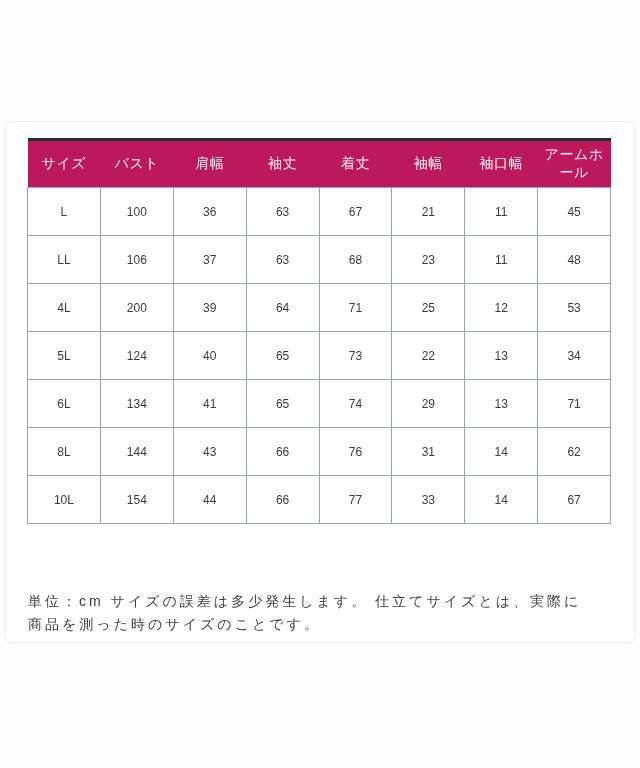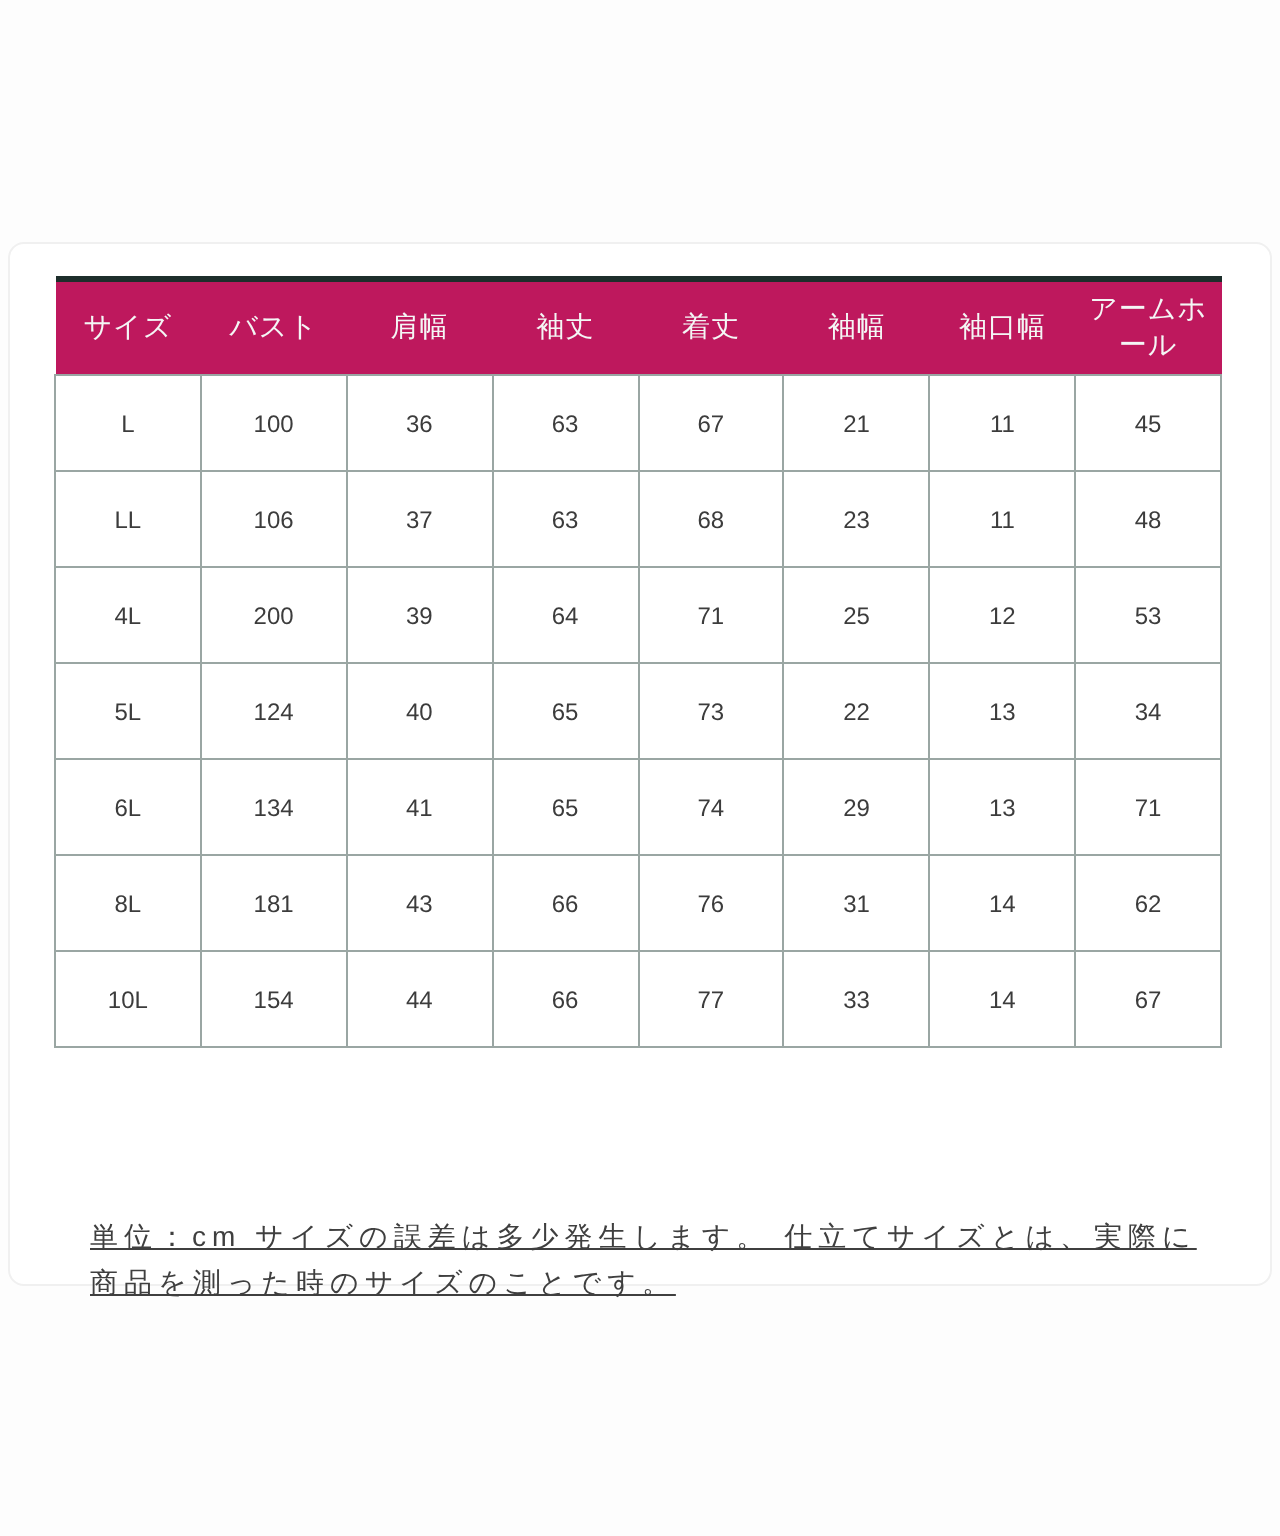--- a/index.html
+++ b/index.html
@@ -55,22 +55,21 @@
   }
   .note {
     position: absolute;
     left: 23px;
     top: 468px;
     width: 566px;
     font-size: 14px;
     line-height: 23px;
     letter-spacing: 3px;
     color: #3f3f3f;
-    margin: 17px;
-    text-decoration: underline;
+    margin: 0;
   }
 </style>
 </head>
 <body>
 
 <div class="card">
   <table class="size-table">
     <thead>
       <tr>
           <th>サイズ</th>
@@ -129,21 +128,21 @@
           <td>134</td>
           <td>41</td>
           <td>65</td>
           <td>74</td>
           <td>29</td>
           <td>13</td>
           <td>71</td>
         </tr>
         <tr>
           <td>8L</td>
-          <td>181</td>
+          <td>144</td>
           <td>43</td>
           <td>66</td>
           <td>76</td>
           <td>31</td>
           <td>14</td>
           <td>62</td>
         </tr>
         <tr>
           <td>10L</td>
           <td>154</td>

